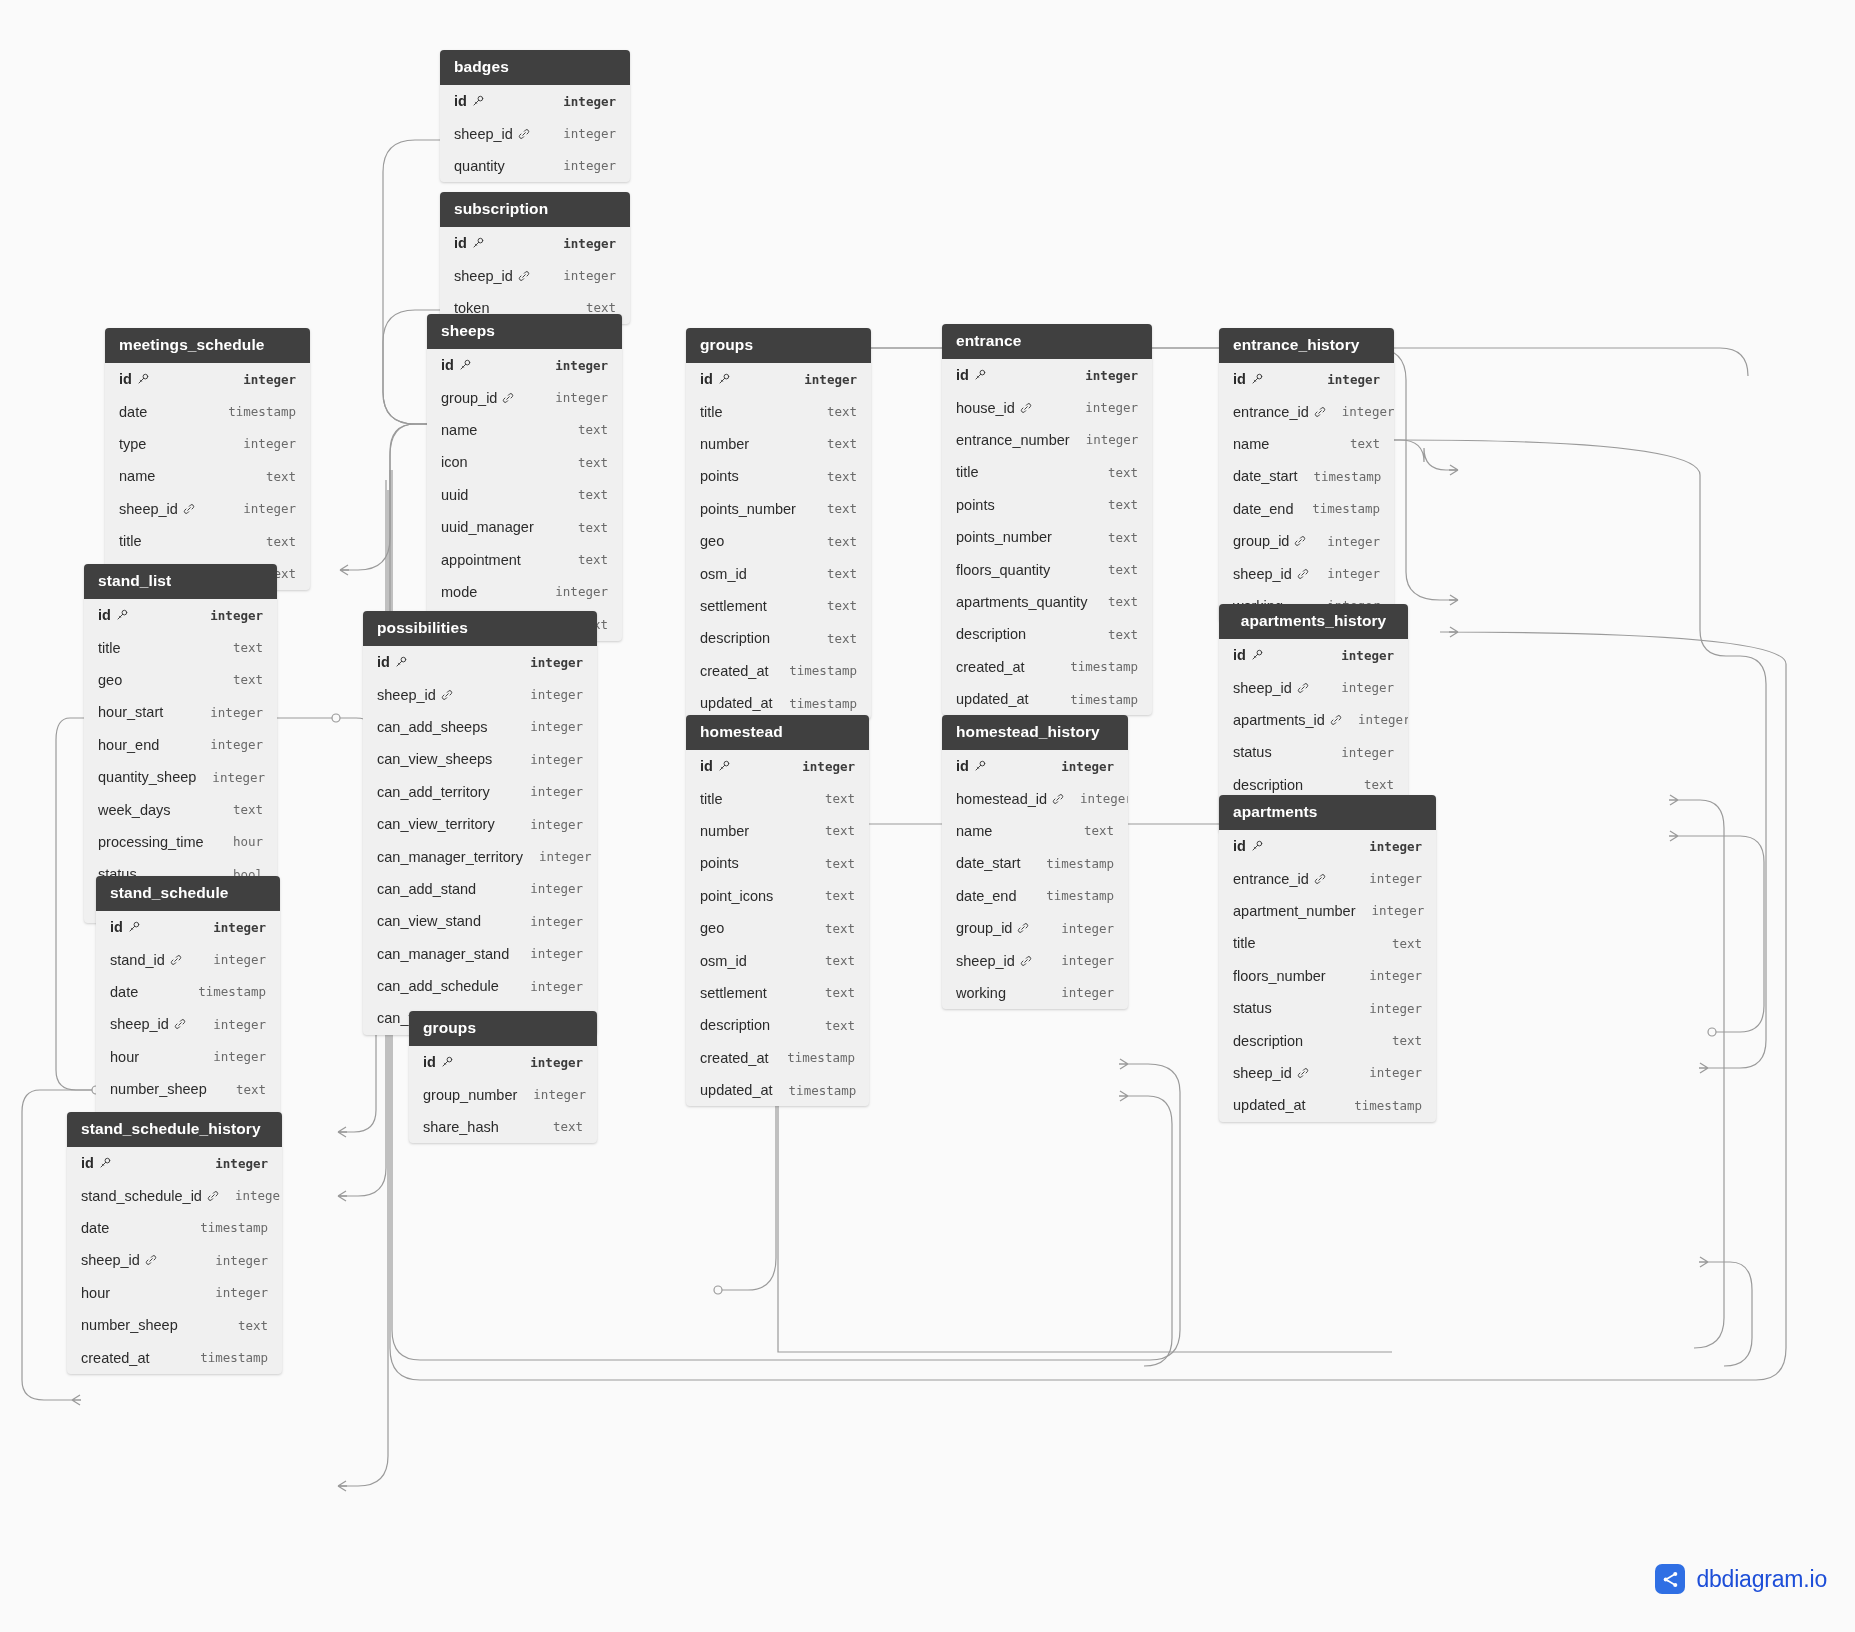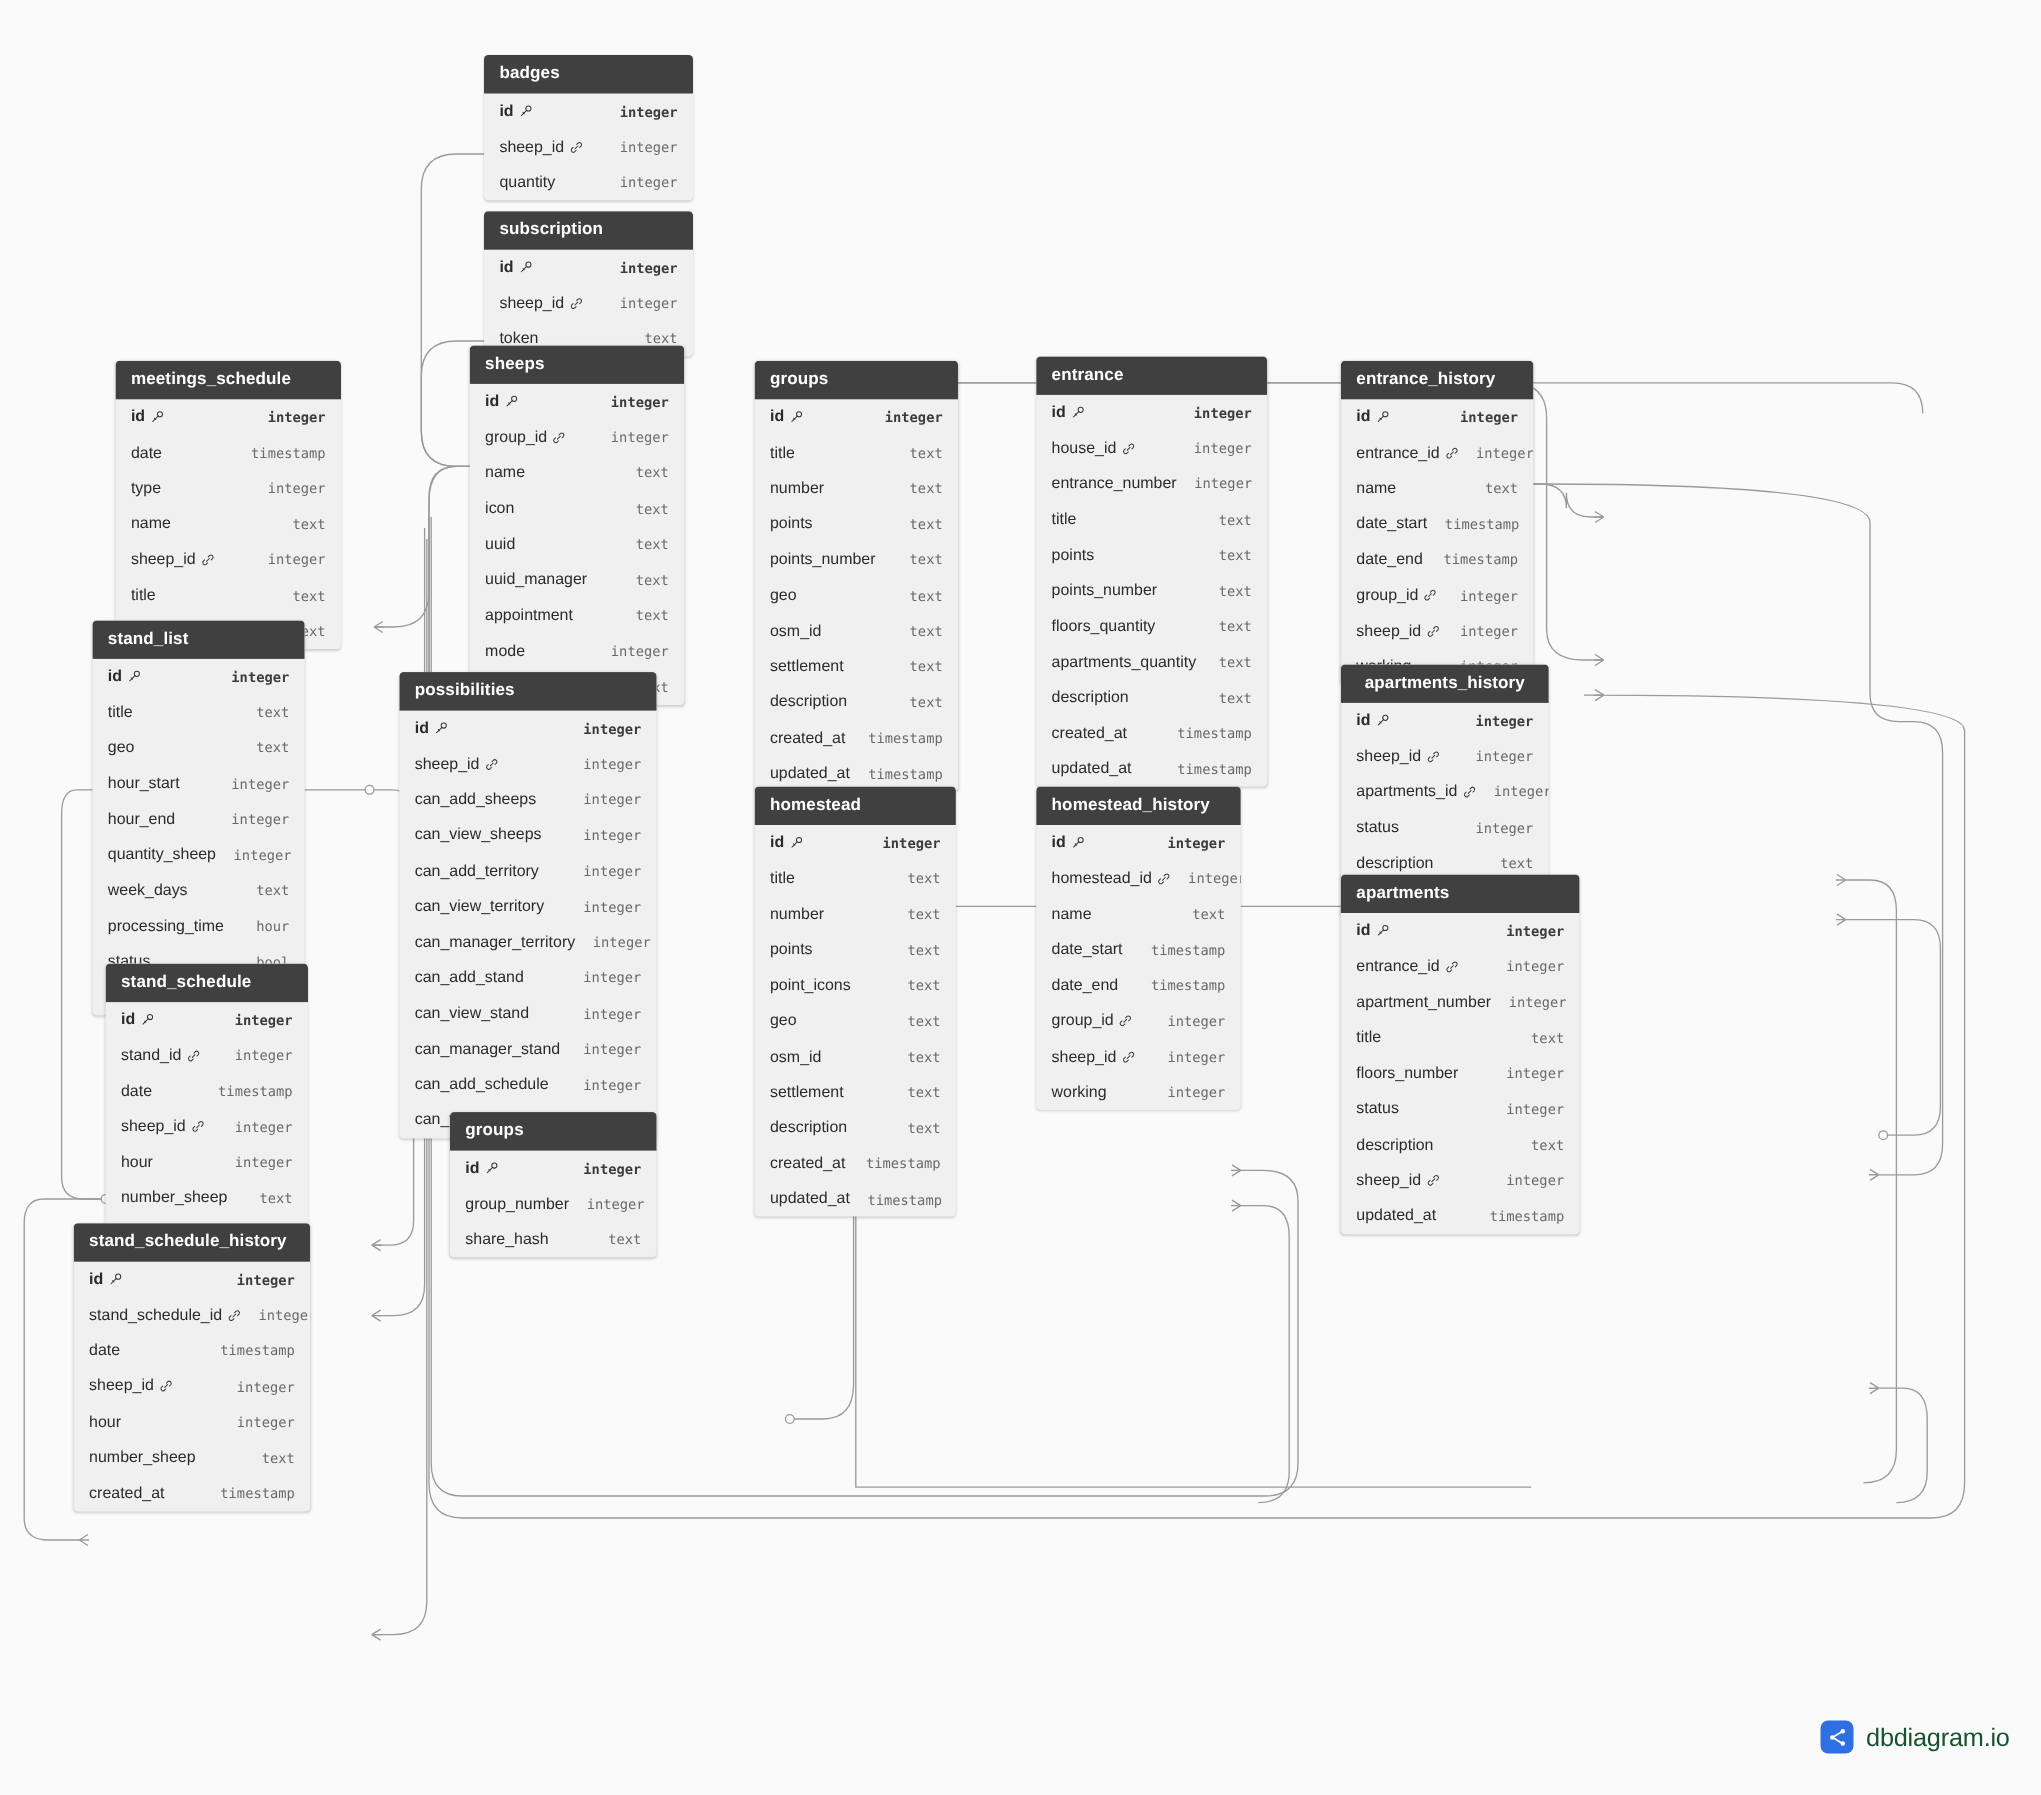--- a/index.html
+++ b/index.html
@@ -79,21 +79,21 @@
     gap: 11px;
   }
   .brand-mark {
     width: 30px; height: 30px;
     background: #2f6fe4;
     border-radius: 7px;
     display: flex; align-items: center; justify-content: center;
   }
   .brand-text {
     font-size: 23px;
-    color: #14532d;
+    color: #1d4ed8;
     letter-spacing: -0.2px;
   }
 </style>
 </head>
 <body>
 
 <div id="canvas">
 
   <svg id="edges" viewBox="0 0 1855 1632" preserveAspectRatio="none">
     <g fill="none" stroke="#9a9a9a" stroke-width="1.2">

